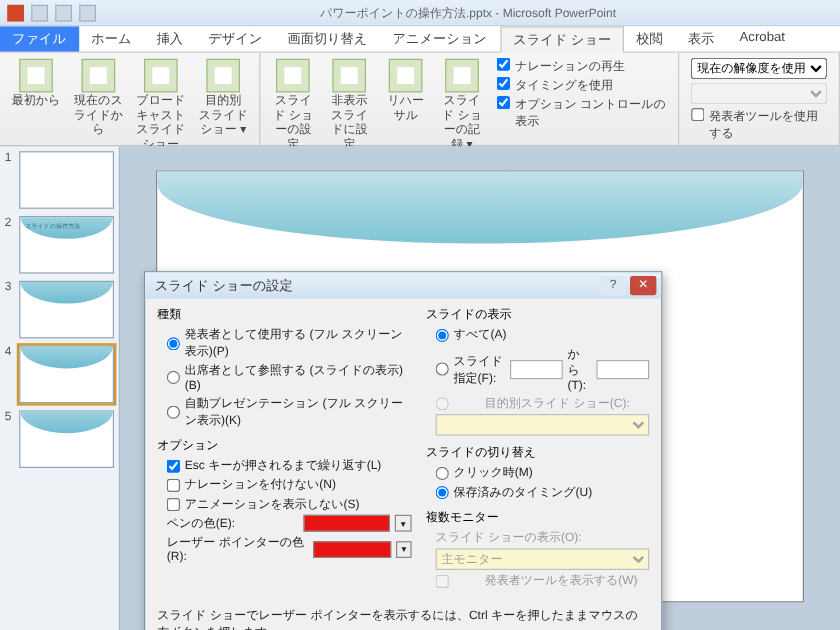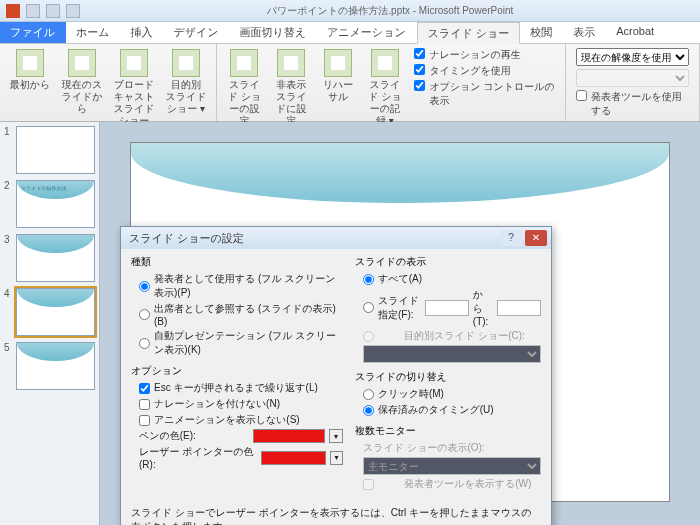--- a/index.html
+++ b/index.html
@@ -50,21 +50,21 @@
 .dlgx { width: 22px; height: 16px; text-align: center; font-size: 10px; line-height: 16px; cursor: pointer; }
 .dlgx.close { background: #c74a3f; color: #fff; border-radius: 2px; }
 .dlgx.help { background: #dce8f4; color: #456; border-radius: 2px; margin-right: 3px; }
 .dlgbody { padding: 6px 10px 4px; display: flex; gap: 12px; }
 .col { flex: 1; }
 .grp { margin-bottom: 6px; }
 .grp h4 { font-size: 10px; font-weight: normal; color: #000; margin-bottom: 2px; }
 .optrow { display: flex; align-items: center; gap: 4px; padding: 1px 0 1px 8px; font-size: 10px; }
 .optrow input[type=radio], .optrow input[type=checkbox] { width: 11px; height: 11px; }
 .inline-num { width: 44px; height: 16px; border: 1px solid #abadb3; background: #fff; font-size: 10px; }
-.selwide { width: 100%; height: 18px; border: 1px solid #abadb3; background: #0f172a; font-size: 10px; }
+.selwide { width: 100%; height: 18px; border: 1px solid #abadb3; background: #fef9c3; font-size: 10px; }
 .colorbar { width: 72px; height: 14px; background: #e81313; border: 1px solid #888; display: inline-block; vertical-align: middle; }
 .colordrop { width: 14px; height: 14px; border: 1px solid #888; background: #eee; display: inline-flex; align-items: center; justify-content: center; font-size: 8px; cursor: pointer; vertical-align: middle; }
 .disabled { color: #999; gap: 30px; }
 .dlgfoot { padding: 4px 10px 8px; font-size: 10px; }
 .lblrow { display: flex; align-items: center; gap: 4px; padding: 1px 0 1px 8px; }
 .lblrow .lbl { min-width: 110px; }
 </style>
 </head>
 <body>
 

